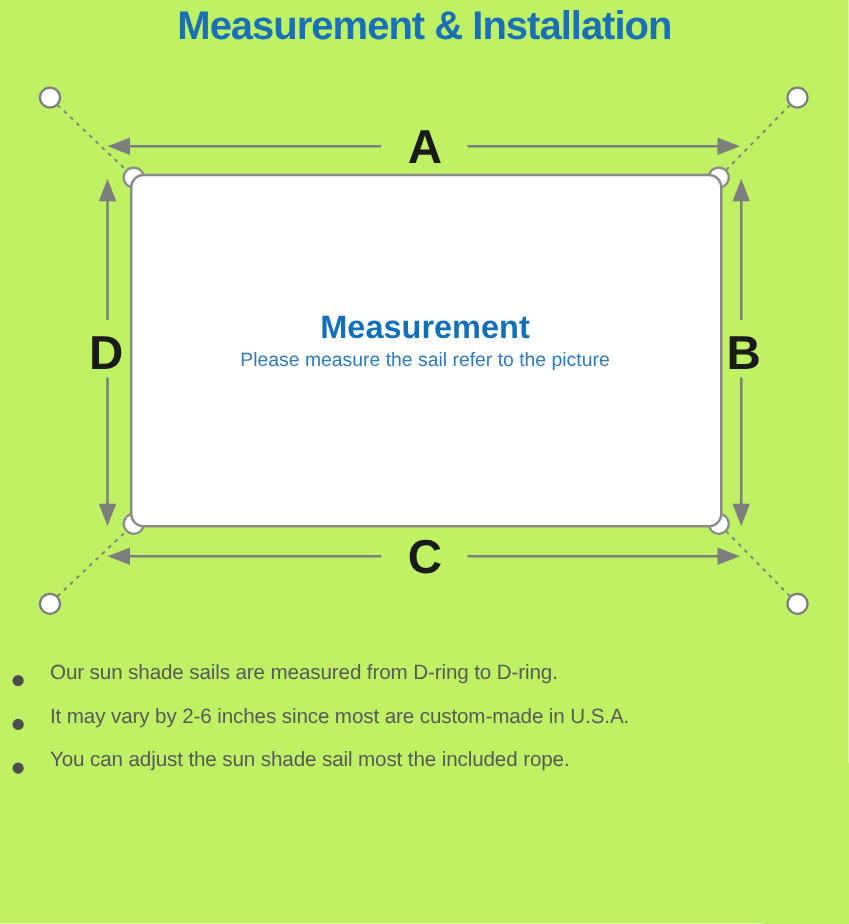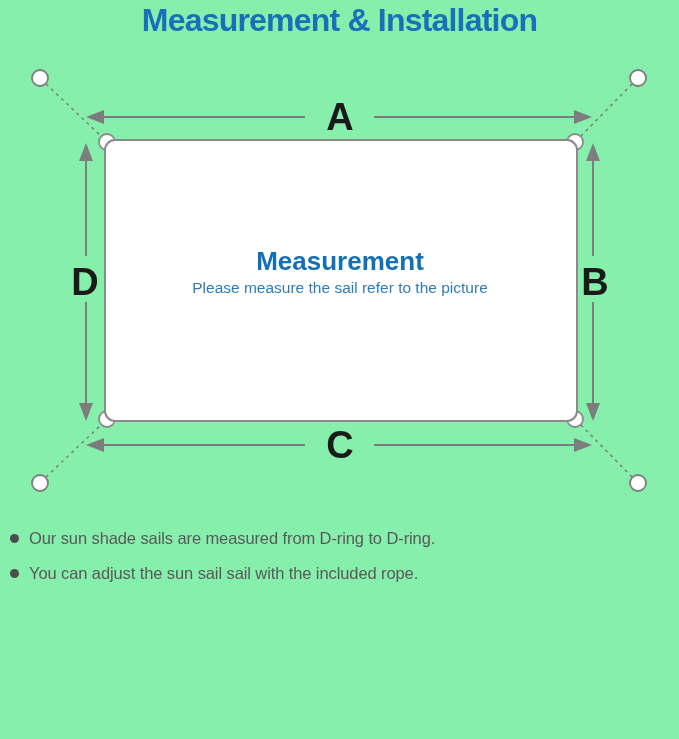--- a/index.html
+++ b/index.html
@@ -5,21 +5,21 @@
   html, body {
     margin: 0;
     padding: 0;
     background: #ffffff;
     font-family: "Liberation Sans", sans-serif;
   }
   .page {
     position: relative;
     width: 679px;
     height: 739px;
-    background: #86efac;
+    background: #bef264;
     overflow: hidden;
   }
   .title {
     position: absolute;
     top: 0;
     left: 0;
     width: 679px;
     text-align: center;
     font-size: 32px;
     font-weight: bold;
@@ -33,22 +33,22 @@
     left: 0;
   }
   .notes {
     position: absolute;
     top: 528px;
     left: 10px;
     right: 9px;
   }
   .note {
     display: flex;
-    align-items: flex-start;
-    gap: 10px;
+    align-items: flex-end;
+    gap: 21px;
     margin-bottom: 14px;
     font-size: 16.5px;
     line-height: 21px;
     letter-spacing: -0.1px;
     color: #595959;
   }
   .note .dot {
     width: 9px;
     height: 9px;
     border-radius: 50%;
@@ -130,17 +130,21 @@
     <text x="340" y="293" text-anchor="middle" class="center-subtitle">Please measure the sail refer to the picture</text>
   </svg>
 
   <div class="notes">
     <div class="note">
       <span class="dot"></span>
       <span>Our sun shade sails are measured from D-ring to D-ring.</span>
     </div>
     <div class="note">
       <span class="dot"></span>
-      <span>You can adjust the sun sail sail with the included rope.</span>
+      <span>It may vary by 2-6 inches since most are custom-made in U.S.A.</span>
+    </div>
+    <div class="note">
+      <span class="dot"></span>
+      <span>You can adjust the sun shade sail most the included rope.</span>
     </div>
   </div>
 
 </div>
 
 </body></html>

